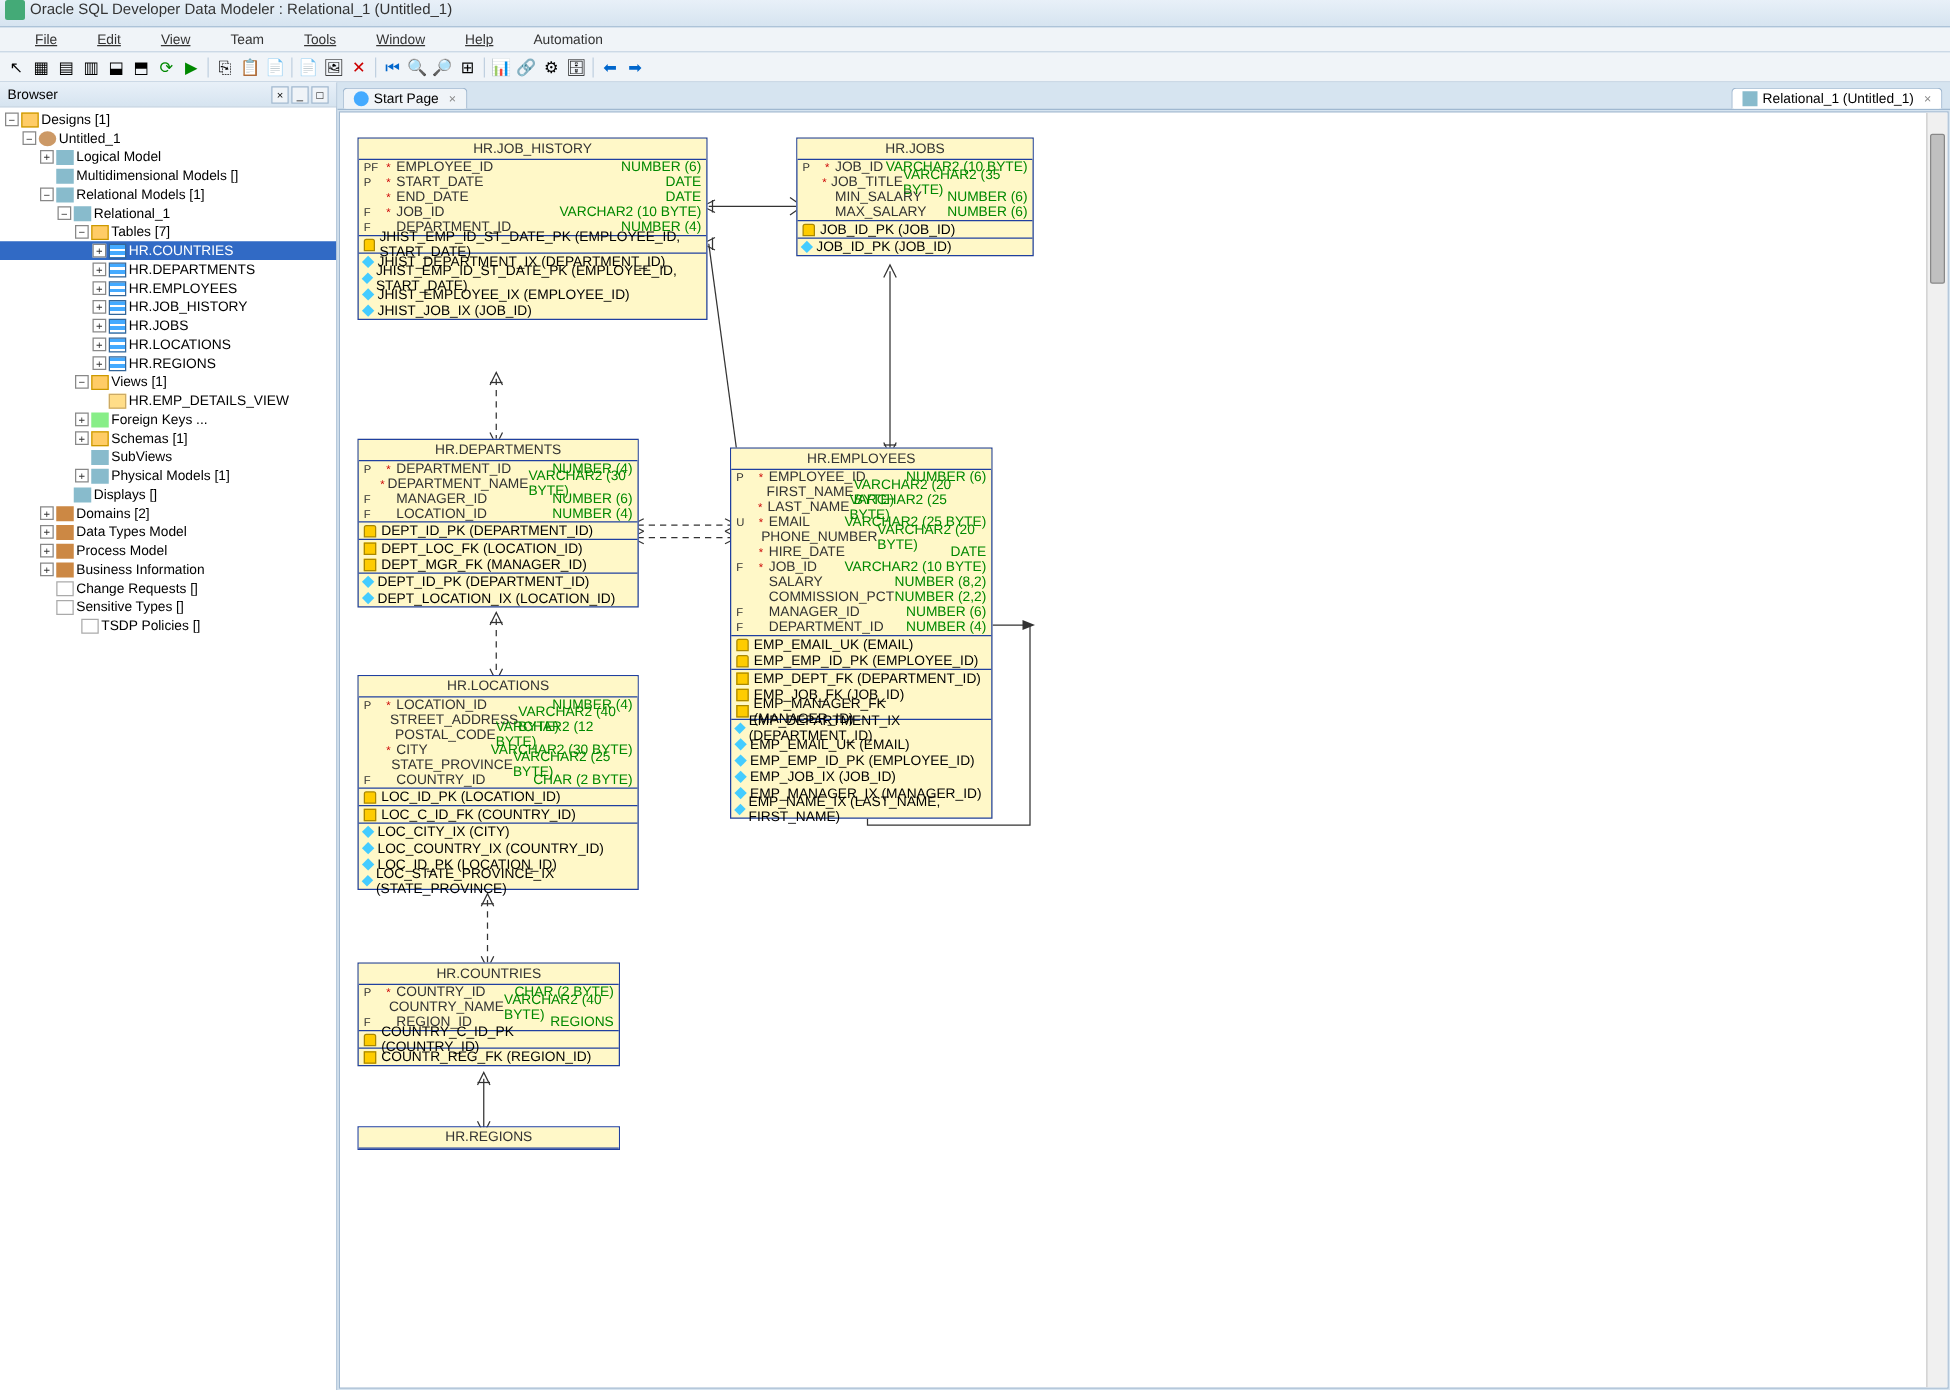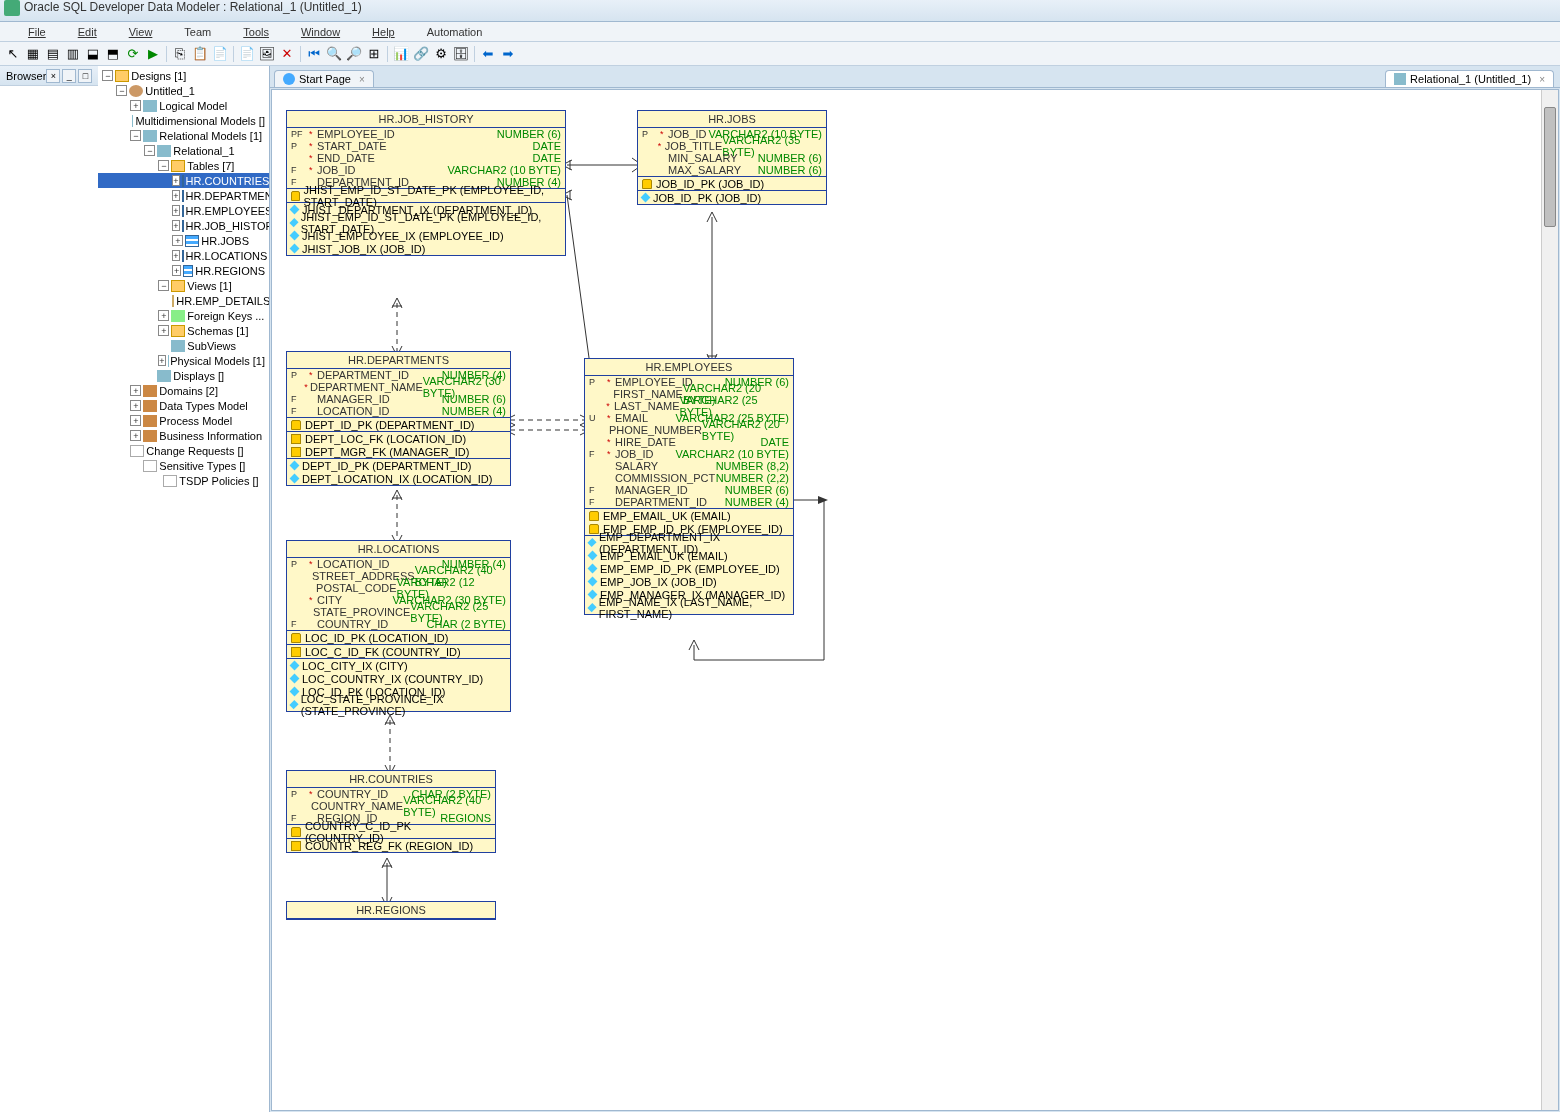--- a/index.html
+++ b/index.html
@@ -15,21 +15,21 @@
 .menubar-item { padding: 2px 8px; color: #333; cursor: default; margin-left: 16px; }
 .menubar-item .mnemonic { text-decoration: underline; }
 
 
 .toolbar { background: #f0f4f8; height: 24px; display: flex; align-items: center; padding: 2px 4px; border-bottom: 1px solid #c0d0e0; gap: 2px; }
 .tb-btn { width: 18px; height: 18px; display: flex; align-items: center; justify-content: center; font-size: 13px; cursor: default; }
 .tb-sep { width: 1px; height: 16px; background: #c0d0e0; margin: 0 2px; }
 
 
 .main { display: flex; height: calc(100% - 66px); }
-.sidebar { width: 270px; background: #fff; border-right: 1px solid #a0b8d0; display: flex; flex-direction: row; }
+.sidebar { width: 270px; background: #fff; border-right: 1px solid #a0b8d0; display: flex; flex-direction: column; }
 .sidebar-header { background: linear-gradient(#e8f0f8, #d6e4f0); height: 20px; display: flex; align-items: center; padding: 0 6px; border-bottom: 1px solid #c0d0e0; justify-content: space-between; }
 .sidebar-header-controls { display: flex; gap: 2px; }
 .sidebar-header-btn { width: 14px; height: 14px; border: 1px solid #a0b8d0; background: #f0f4f8; font-size: 9px; text-align: center; line-height: 12px; }
 .tree { flex: 1; overflow: auto; padding: 2px 0; }
 .tree-node { display: flex; align-items: center; height: 15px; padding: 0 4px; white-space: nowrap; }
 .tree-node.selected { background: #316ac5; color: white; }
 .tree-toggle { width: 11px; height: 11px; border: 1px solid #888; display: flex; align-items: center; justify-content: center; font-size: 9px; margin-right: 2px; background: white; color: #333; }
 .tree-spacer { width: 13px; }
 .tree-icon { width: 14px; height: 12px; margin-right: 2px; display: inline-block; }
 .tree-label { }
@@ -258,21 +258,21 @@
       <div class="tree-node" style="padding-left:32px">
           <div class="tree-toggle">+</div>
           <span class="tree-icon ic-cube"></span>
           <span class="tree-label">Process Model</span>
         </div>
       <div class="tree-node" style="padding-left:32px">
           <div class="tree-toggle">+</div>
           <span class="tree-icon ic-cube"></span>
           <span class="tree-label">Business Information</span>
         </div>
-      <div class="tree-node" style="padding-left:19px">
+      <div class="tree-node" style="padding-left:32px">
           <div class="tree-spacer"></div>
           <span class="tree-icon ic-doc"></span>
           <span class="tree-label">Change Requests []</span>
         </div>
       <div class="tree-node" style="padding-left:32px">
           <div class="tree-spacer"></div>
           <span class="tree-icon ic-doc"></span>
           <span class="tree-label">Sensitive Types []</span>
         </div>
       <div class="tree-node" style="padding-left:52px">
@@ -576,20 +576,34 @@
               </div>
             </div>
           <div class="entity-section" id="em-pk">
               <div class="idx-row">
                 <span class="idx-icon ic-pk"></span>
                 <span>EMP_EMAIL_UK (EMAIL)</span>
               </div>
               <div class="idx-row">
                 <span class="idx-icon ic-pk"></span>
                 <span>EMP_EMP_ID_PK (EMPLOYEE_ID)</span>
+              </div>
+            </div>
+          <div class="entity-section" id="em-fk">
+              <div class="idx-row">
+                <span class="idx-icon ic-fk2"></span>
+                <span>EMP_DEPT_FK (DEPARTMENT_ID)</span>
+              </div>
+              <div class="idx-row">
+                <span class="idx-icon ic-fk2"></span>
+                <span>EMP_JOB_FK (JOB_ID)</span>
+              </div>
+              <div class="idx-row">
+                <span class="idx-icon ic-fk2"></span>
+                <span>EMP_MANAGER_FK (MANAGER_ID)</span>
               </div>
             </div>
           <div class="entity-section" id="em-ix">
               <div class="idx-row">
                 <span class="idx-icon ic-ix"></span>
                 <span>EMP_DEPARTMENT_IX (DEPARTMENT_ID)</span>
               </div>
               <div class="idx-row">
                 <span class="idx-icon ic-ix"></span>
                 <span>EMP_EMAIL_UK (EMAIL)</span>

